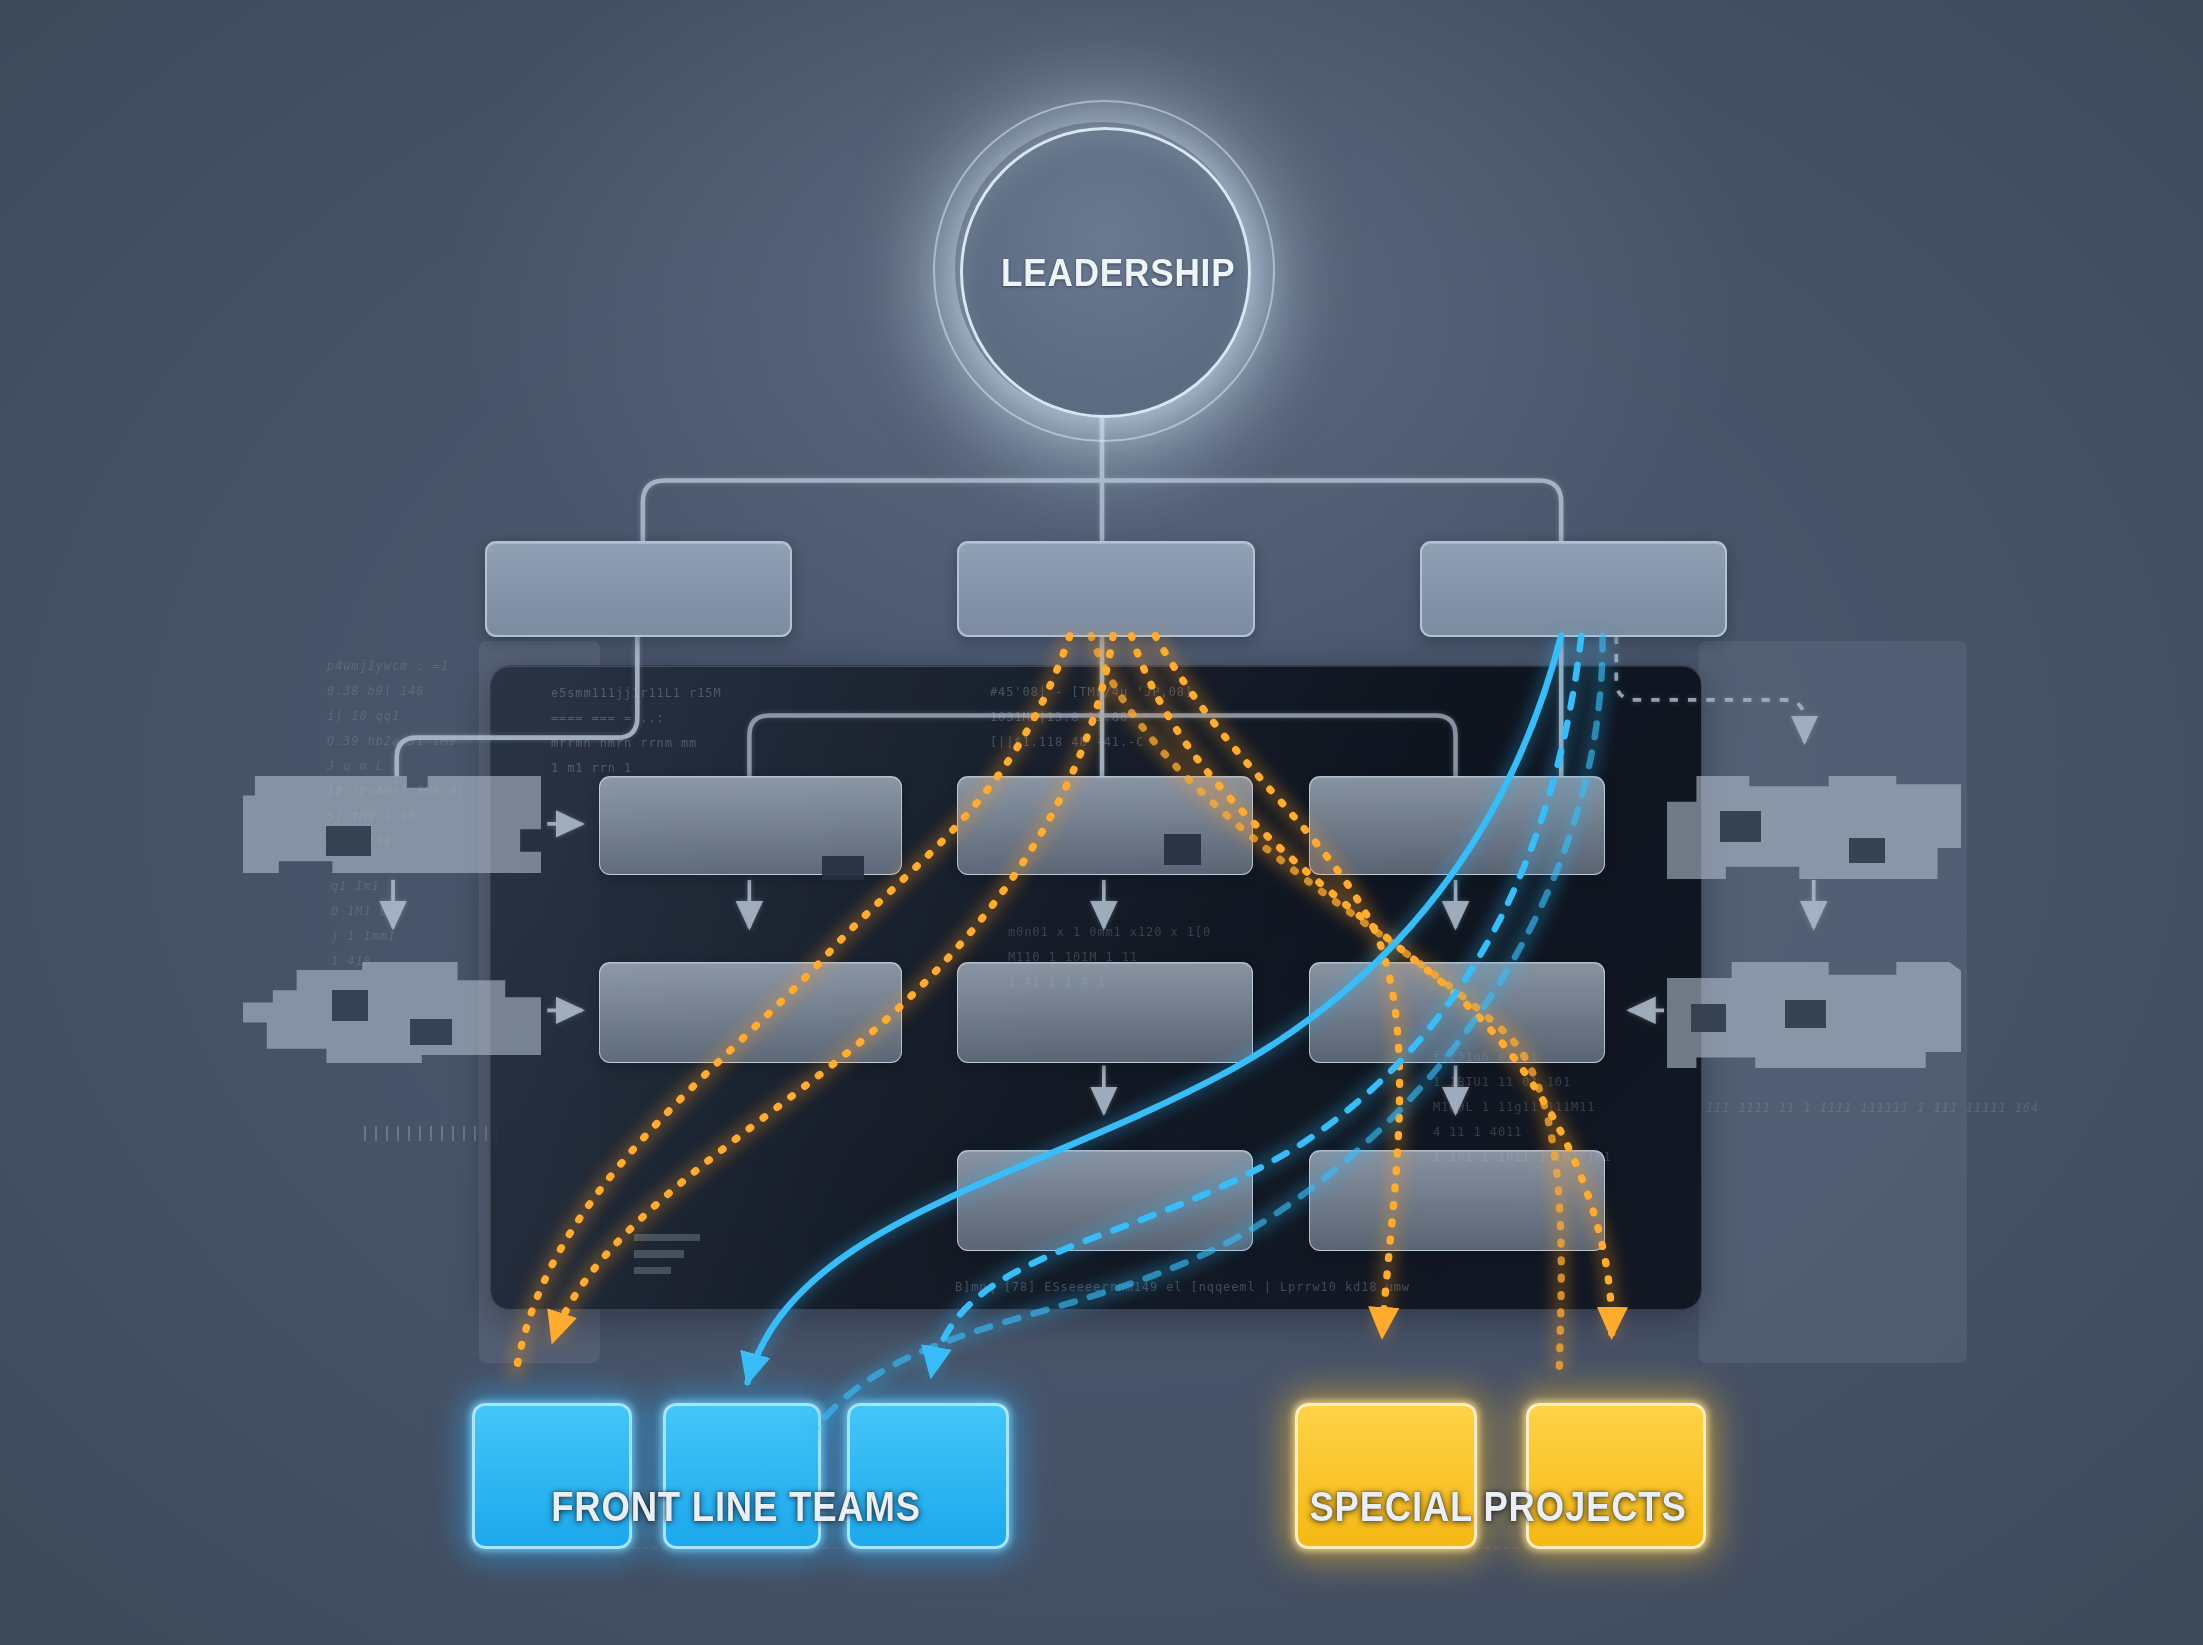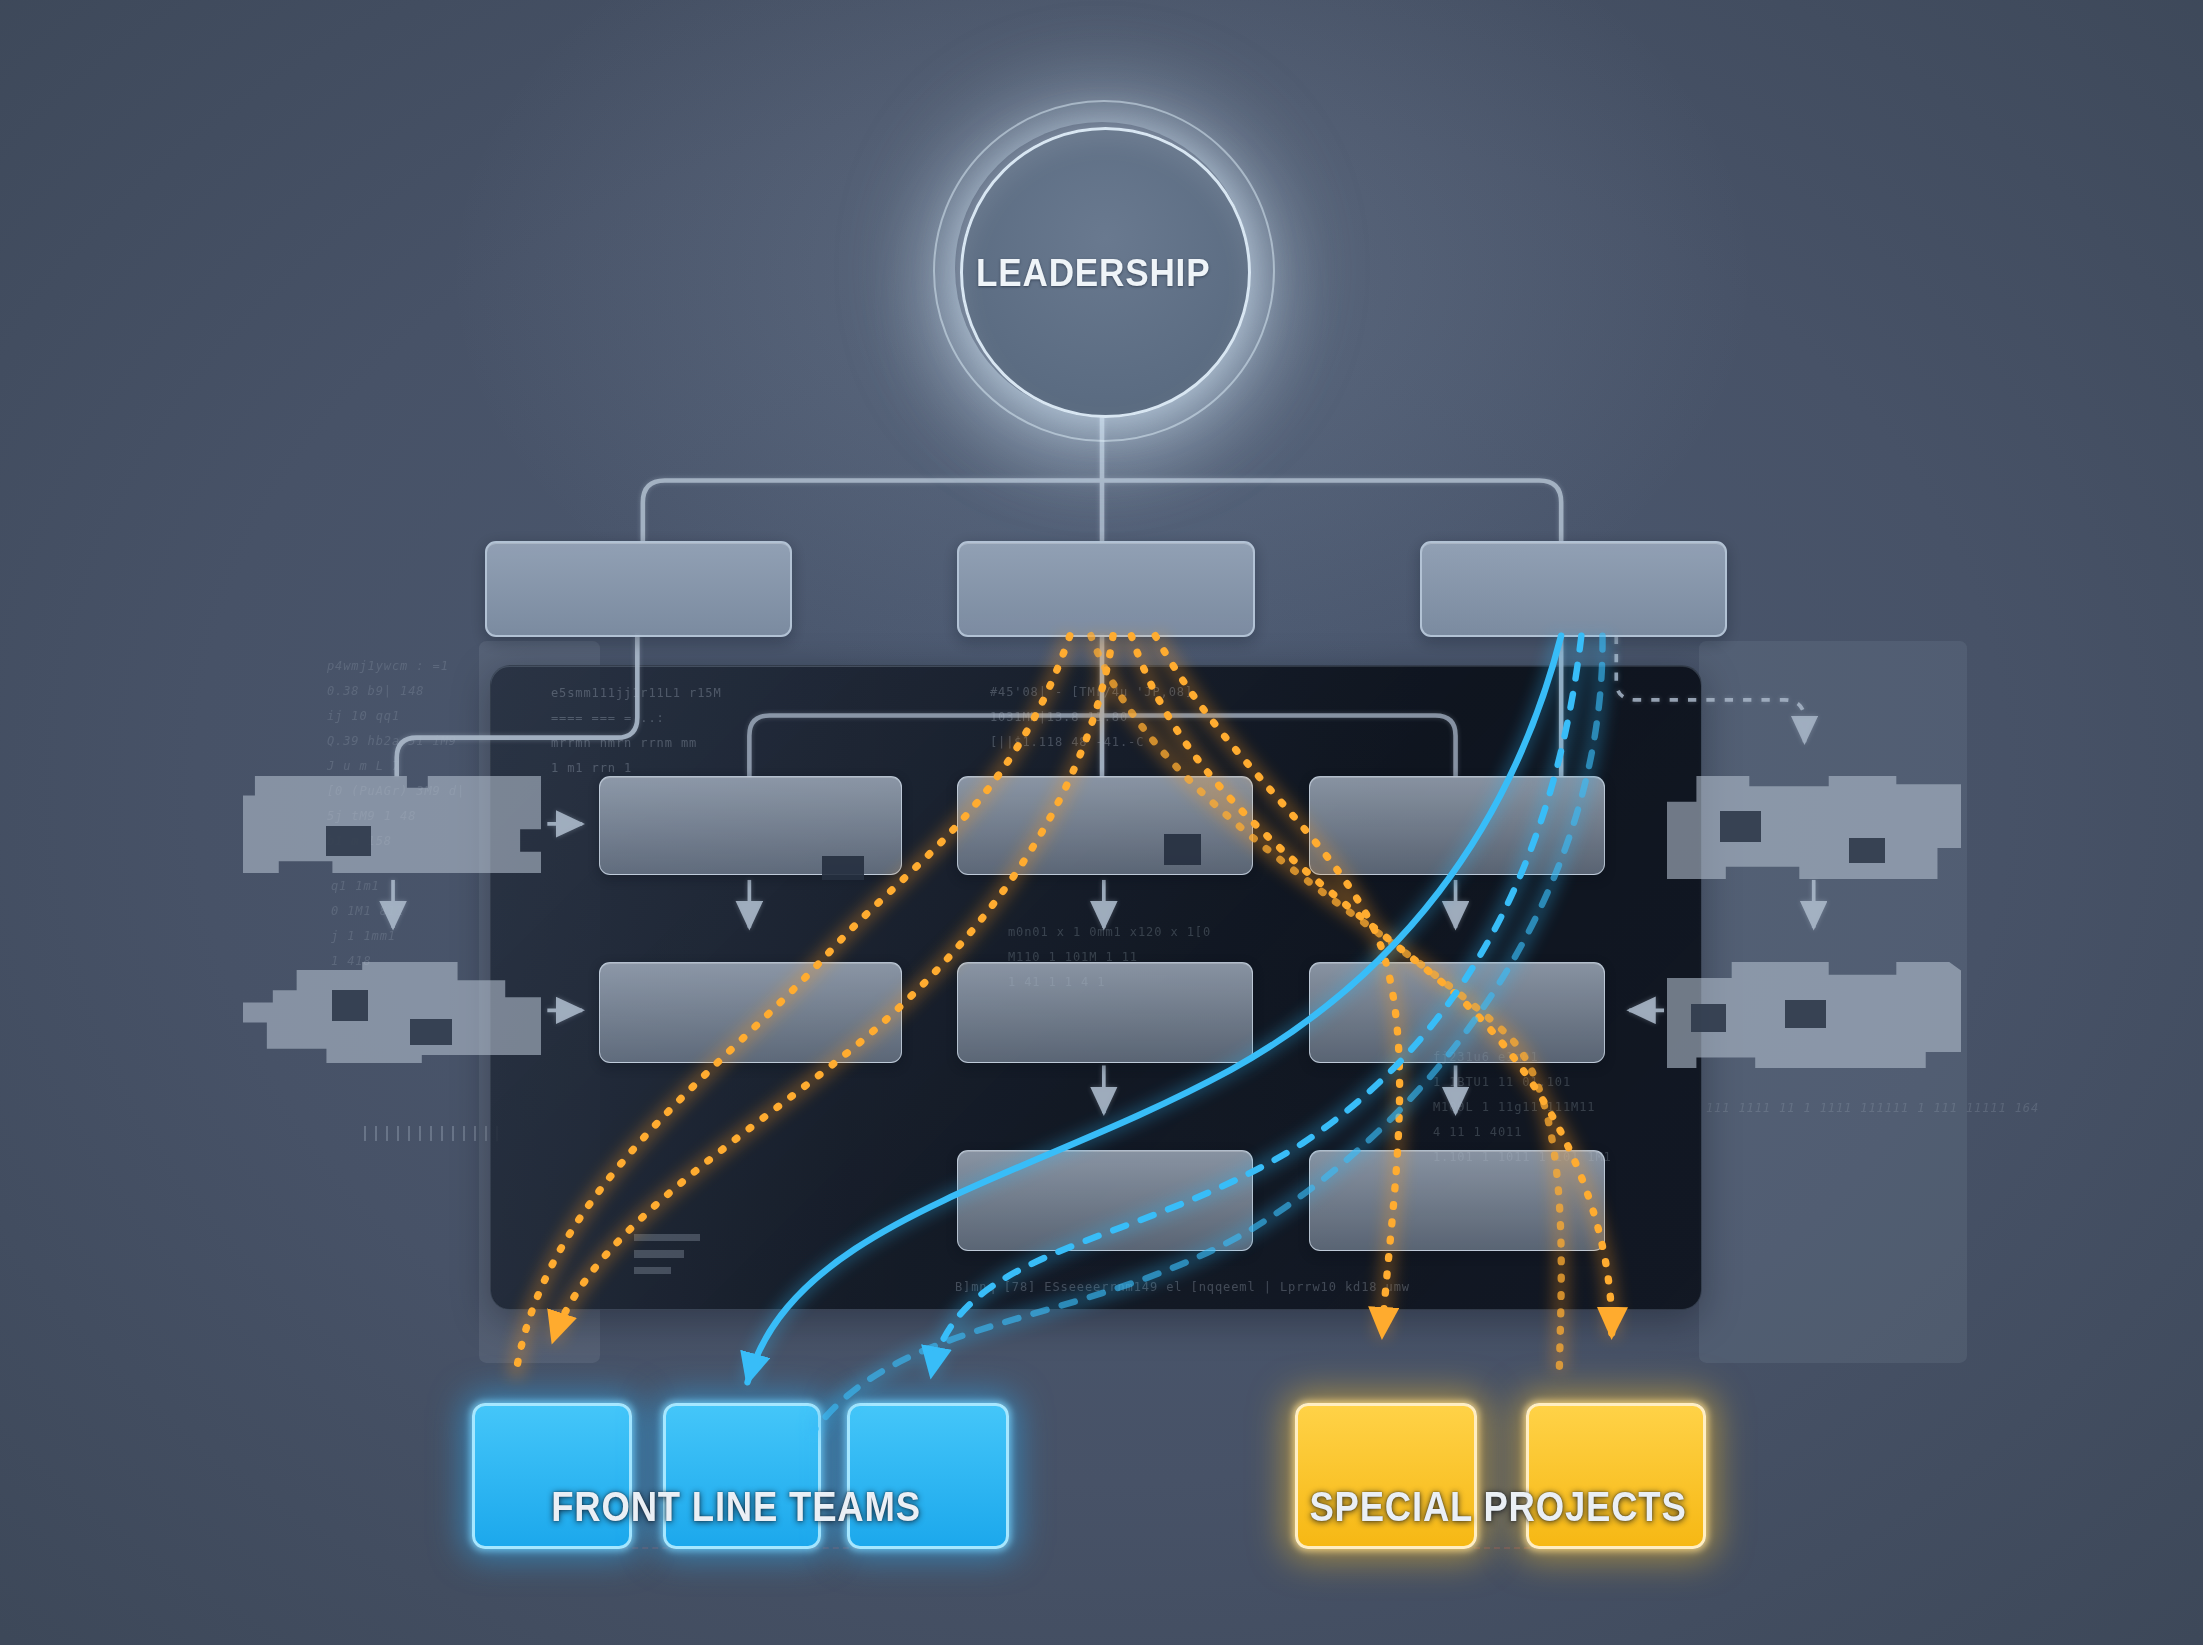--- a/index.html
+++ b/index.html
@@ -59,21 +59,21 @@
   .grouplabel{position:absolute;transform:translate(-50%,-50%) scaleX(.85);transform-origin:center;
     font-weight:bold;font-size:43px;letter-spacing:0.9px;color:#eaeff5;white-space:nowrap;
     text-shadow:0 1.8px 6.4px rgba(12,18,30,.85), 0 0 1.8px rgba(12,18,30,.6);}
   
   .halo{position:absolute;left:955px;top:122px;width:294px;height:294px;border-radius:50%;
     box-shadow:0 0 83px 33px rgba(214,234,250,.34), 0 37px 83px 9.2px rgba(220,240,255,.28);}
   .ring{position:absolute;left:933px;top:100px;width:338px;height:338px;border-radius:50%;
     border:2.8px solid rgba(222,237,248,.50);}
   .circle{position:absolute;left:960px;top:127px;width:285px;height:285px;border-radius:50%;
     background:radial-gradient(circle at 50% 38%, #69798f 0%, #5b6c82 70%, #566678 100%);
-    border:3.7px solid #d8e6f2;display:flex;align-items:center;justify-content:flex-start;
+    border:3.7px solid #d8e6f2;display:flex;align-items:center;justify-content:flex-end;
     box-shadow:0 0 42px rgba(222,240,255,.5), inset 0 11px 26px rgba(255,255,255,.10);}
   .circle span{font-weight:bold;font-size:39px;letter-spacing:0.9px;color:#eff4f8;
     transform:scaleX(.9);text-shadow:0 0.9px 2.8px rgba(18,28,44,.55);}
   svg.links{position:absolute;left:0;top:0;}
   #graylinks{filter:drop-shadow(0 0 2.8px rgba(205,222,240,.30));}
   .lz{position:absolute;}
 </style>
 </head>
 <body>
 

